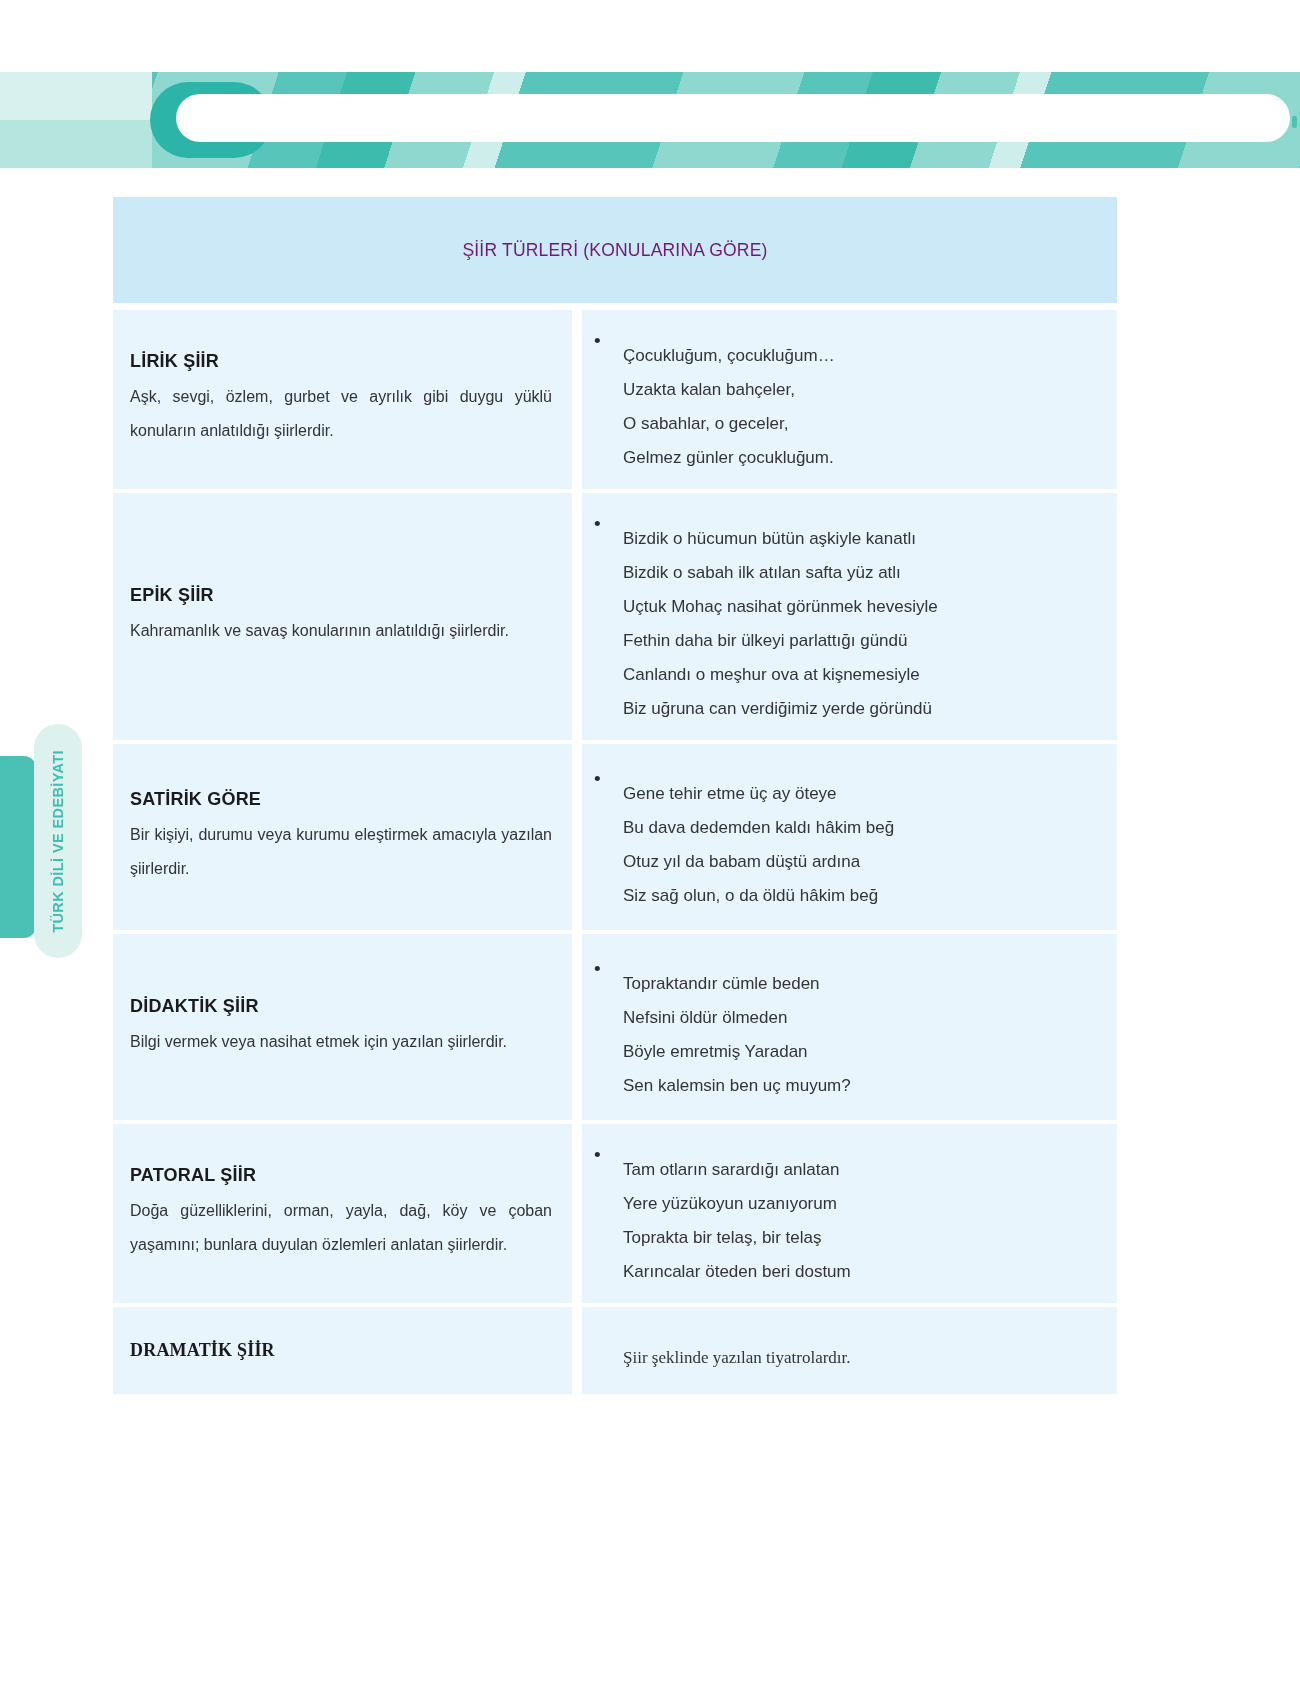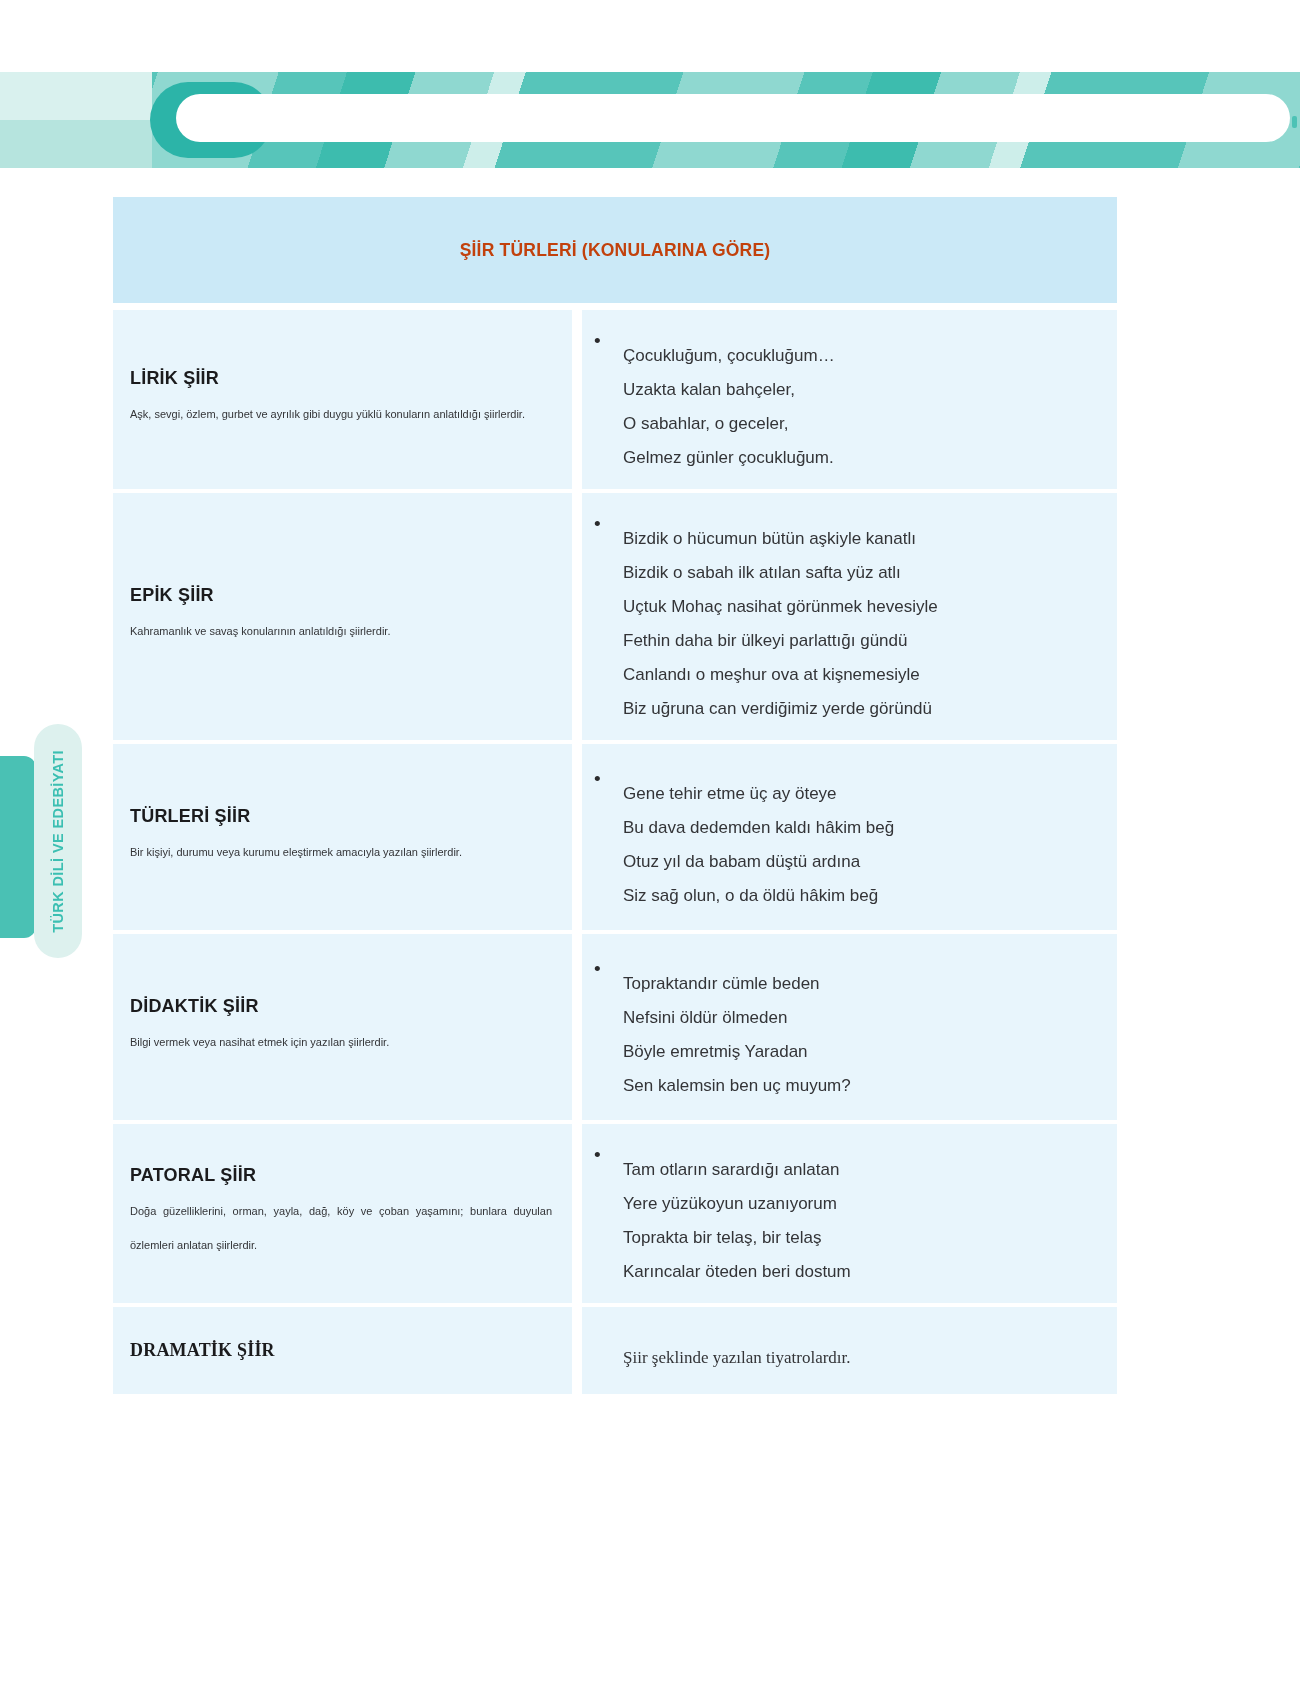--- a/index.html
+++ b/index.html
@@ -58,21 +58,21 @@
   
   .table {
     position:absolute; left:113px; top:197px; width:1004px;
   }
   .thead {
     width:100%; min-height:106px; background:#cbe9f7;
     display:flex; align-items:center; justify-content:center;
     margin-bottom:7px;
   }
   .thead span {
-    font-size:17.5px; font-weight:bold; color:#c2410c; letter-spacing:0.2px;
+    font-size:17.5px; font-weight:normal; color:#701a75; letter-spacing:0.2px;
   }
   .rows { display:flex; flex-direction:column; gap:4px; }
   .row {
     display:grid; grid-template-columns:459px 535px; column-gap:10px;
     background:#ffffff;
   }
   .row:nth-child(1) .cell { min-height:175px; }
   .row:nth-child(2) .cell { min-height:240px; }
   .row:nth-child(3) .cell { min-height:186px; }
   .row:nth-child(4) .cell { min-height:186px; }
@@ -81,21 +81,21 @@
   .cell {
     background:#e8f5fc;
     display:flex; flex-direction:column; justify-content:center;
   }
   .cell.left { padding:14px 20px 14px 17px; }
   .cell.right { padding:14px 16px 14px 10px; }
   .type-title {
     font-size:18px; font-weight:bold; color:#1b1b1d; letter-spacing:0.2px;
   }
   .type-desc {
-    margin-top:8px; font-size:11px; line-height:34px; color:#333437;
+    margin-top:8px; font-size:16px; line-height:34px; color:#333437;
     text-align:justify;
   }
   .poem { display:flex; align-items:flex-start; }
   .poem-bullet {
     width:31px; flex:0 0 31px; font-size:19px; line-height:34px; color:#2b2b2d;
     text-align:left; padding-left:2px;
   }
   .poem-lines { flex:1;margin-top:15px; }
   .poem-line { font-size:17px; line-height:34px; color:#333437; }
 </style>
@@ -153,21 +153,21 @@
                 <div class="poem-line">Uçtuk Mohaç nasihat görünmek hevesiyle</div>
                 <div class="poem-line">Fethin daha bir ülkeyi parlattığı gündü</div>
                 <div class="poem-line">Canlandı o meşhur ova at kişnemesiyle</div>
                 <div class="poem-line">Biz uğruna can verdiğimiz yerde göründü</div>
               </div>
             </div>
           </div>
         </div>
         <div class="row">
           <div class="cell left">
-            <div class="type-title">TÜRLERİ ŞİİR</div>
+            <div class="type-title">SATİRİK GÖRE</div>
             <div class="type-desc">Bir kişiyi, durumu veya kurumu eleştirmek amacıyla yazılan şiirlerdir.</div>
           </div>
           <div class="cell right">
             <div class="poem">
               <div class="poem-bullet">•</div>
               <div class="poem-lines">
                 <div class="poem-line">Gene tehir etme üç ay öteye</div>
                 <div class="poem-line">Bu dava dedemden kaldı hâkim beğ</div>
                 <div class="poem-line">Otuz yıl da babam düştü ardına</div>
                 <div class="poem-line">Siz sağ olun, o da öldü hâkim beğ</div>

